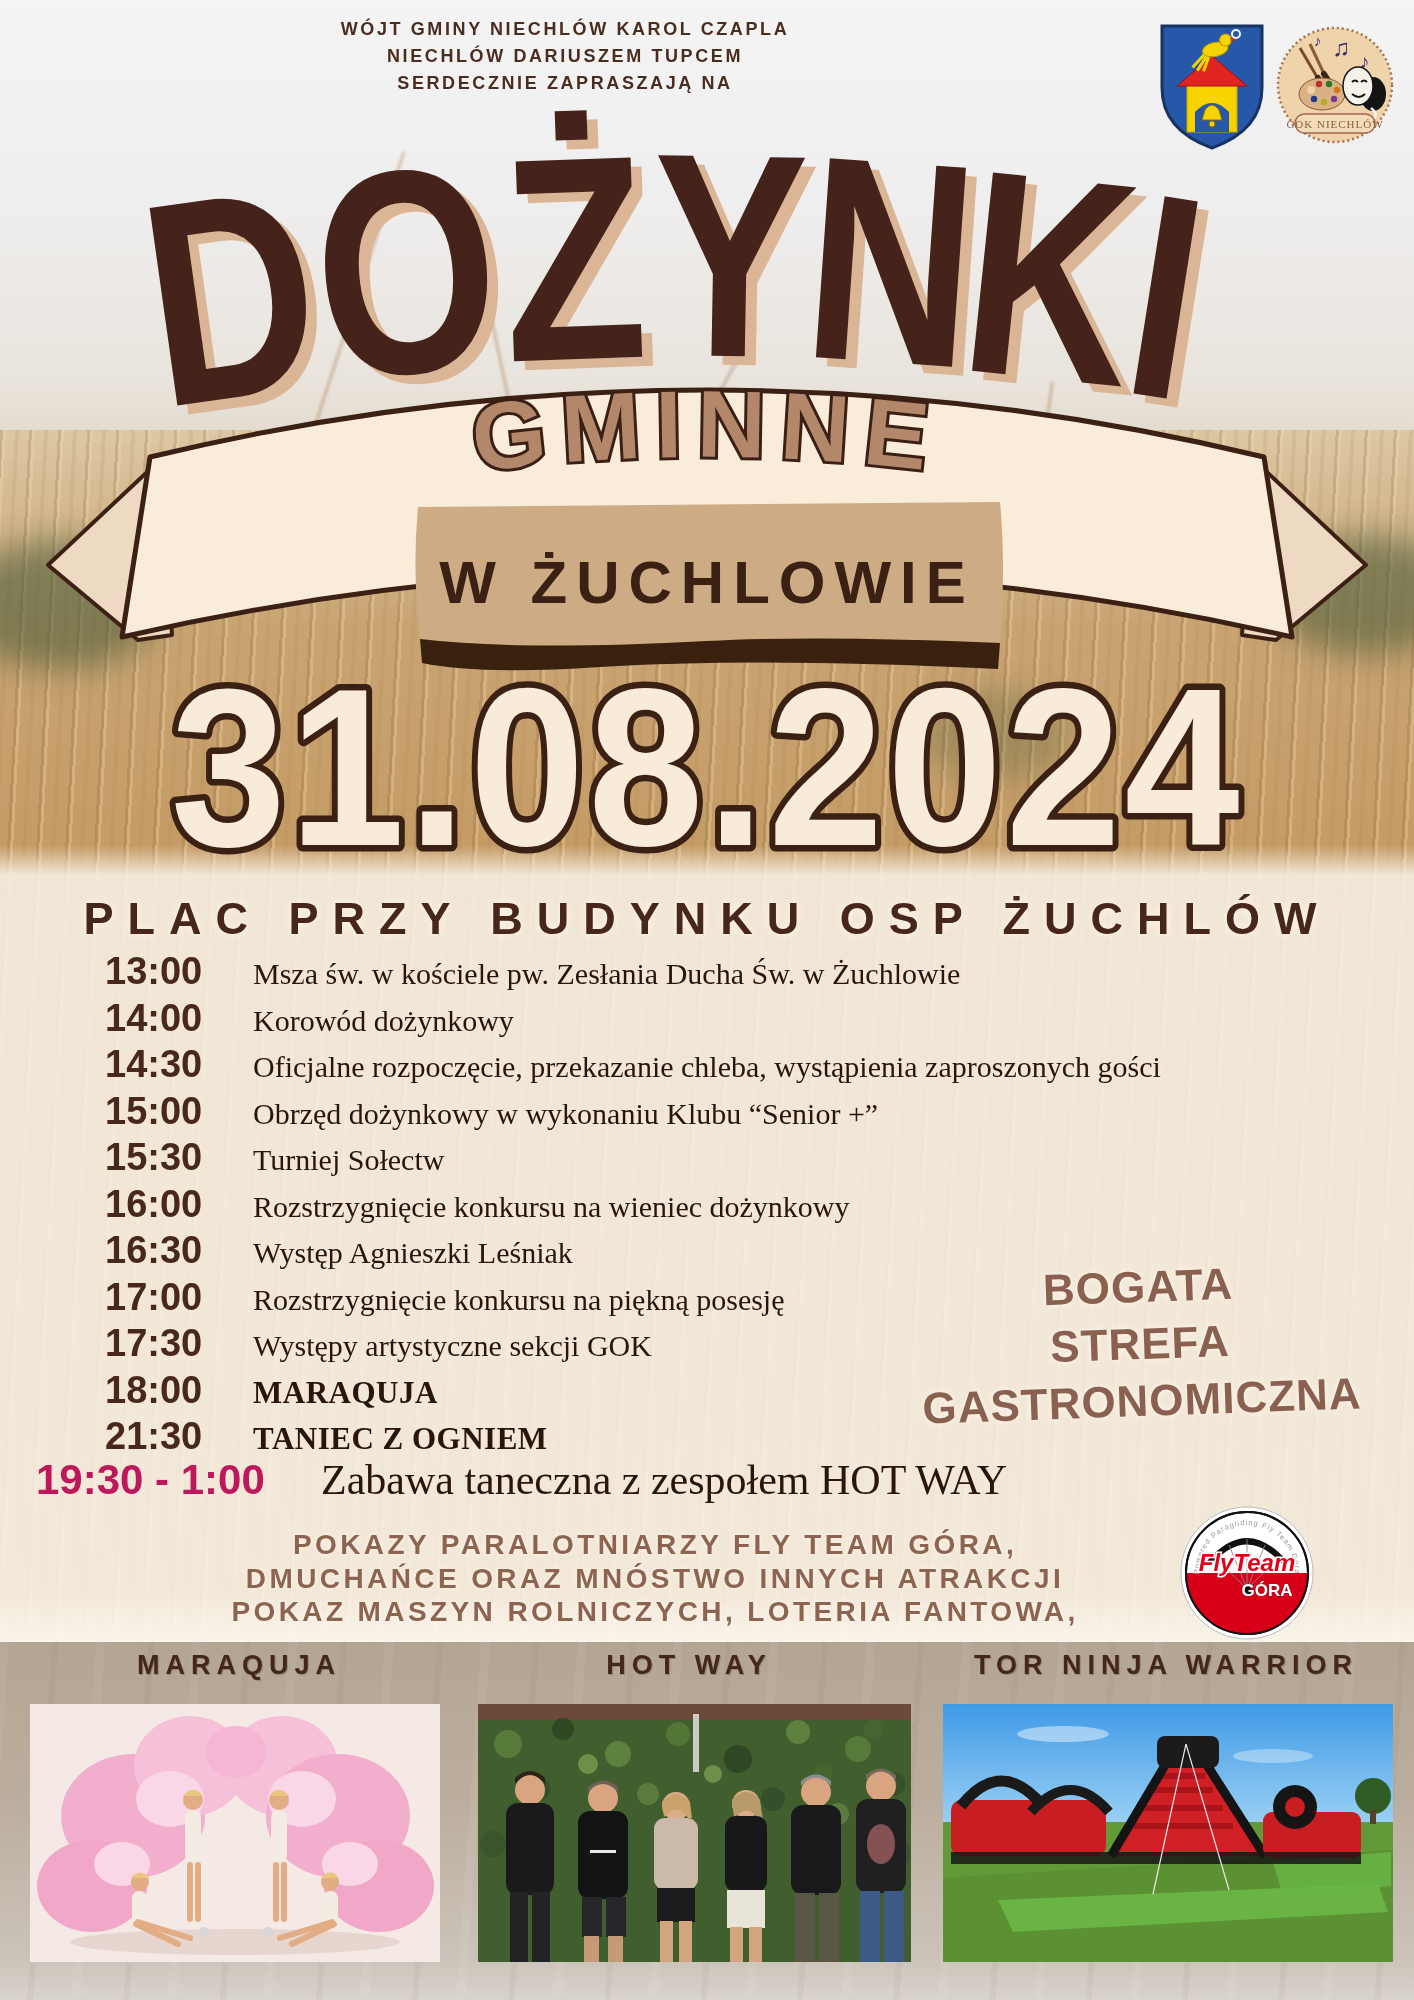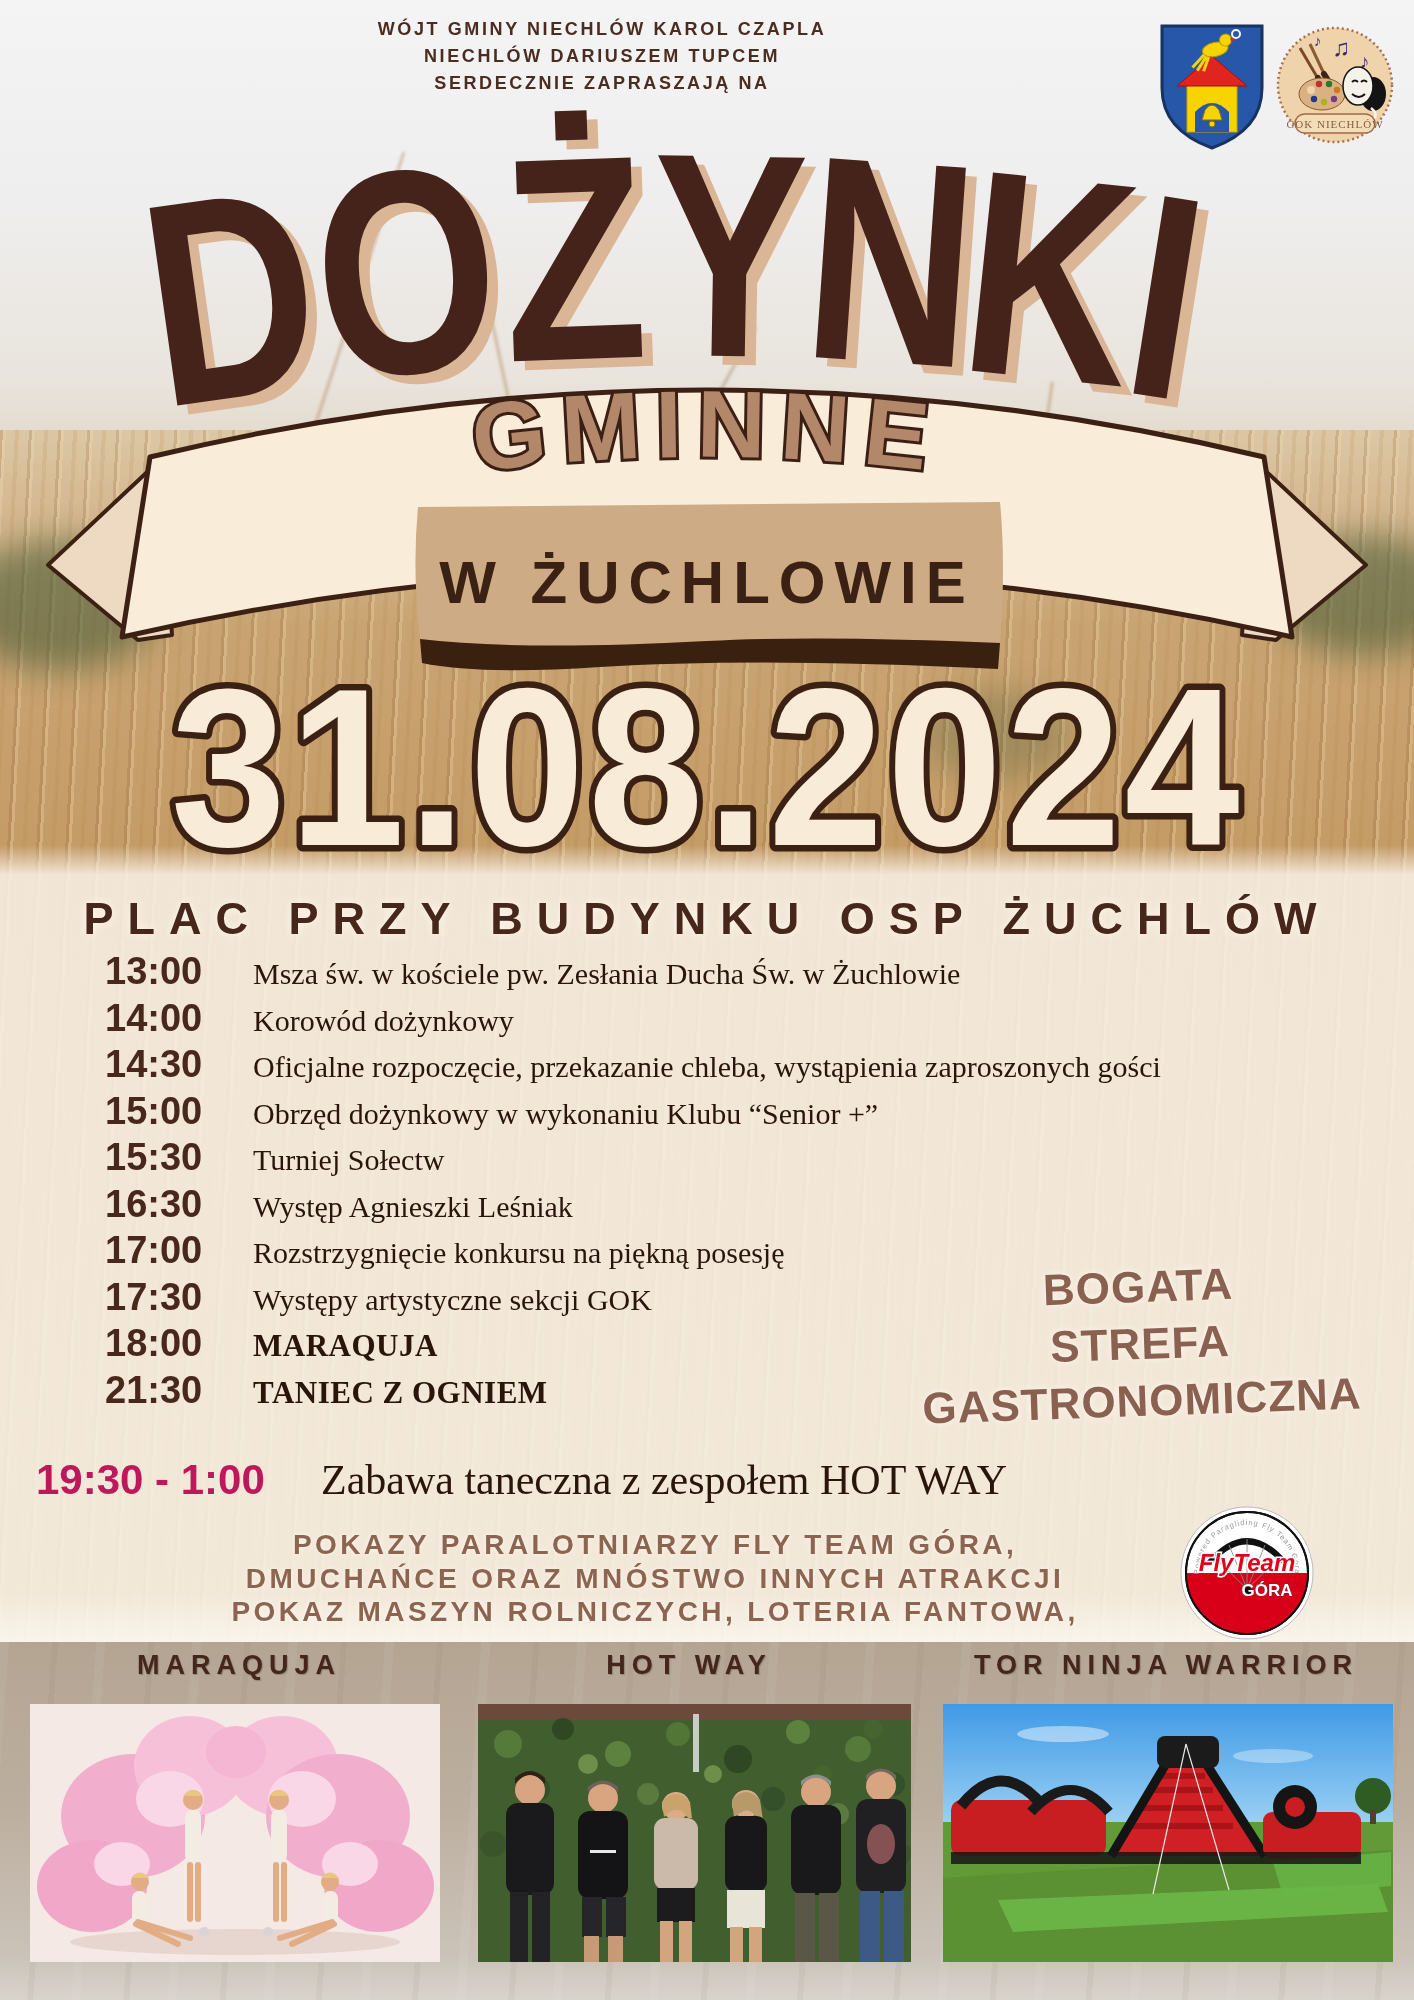--- a/index.html
+++ b/index.html
@@ -20,21 +20,21 @@
   .green-blob{border-radius:50%;filter:blur(16px);background:rgba(66,88,52,.55);}
   .bg-pale{left:0;top:845px;width:1414px;height:797px;
     background:linear-gradient(180deg,rgba(248,241,230,0) 0,rgba(248,241,230,.88) 30px,rgba(248,241,230,.88) 94%,rgba(252,248,241,.95) 100%);}
   .bg-bottom{left:0;top:1642px;width:1414px;height:358px;
     background:linear-gradient(180deg,#b4a593 0%,#bcae9e 45%,#cbc3b9 88%,#d8d3cc 100%);}
   .bg-bottom::after{content:"";position:absolute;inset:0;opacity:.5;
     background:repeating-linear-gradient(94deg,rgba(255,255,255,.12) 0 9px,rgba(0,0,0,0) 9px 52px,rgba(90,70,50,.10) 52px 58px,rgba(0,0,0,0) 58px 96px);}
 
   
   .invite{left:0;top:16px;width:1130px;text-align:center;color:#4b2d20;
-    font-weight:bold;font-size:18px;letter-spacing:2.6px;line-height:27px;margin-left:37px;}
+    font-weight:bold;font-size:18px;letter-spacing:2.6px;line-height:27px;}
 
   
   .venue{left:0;top:893px;width:1414px;text-align:center;font-weight:bold;font-size:45px;
     letter-spacing:14px;color:#47271a;white-space:nowrap;text-shadow:0 0 8px rgba(255,249,238,.95);}
 
   
   .sched{left:105px;top:948px;}
   .srow{height:46.5px;line-height:46.5px;white-space:nowrap;}
   .stime{display:inline-block;width:148px;font-weight:bold;font-size:38px;color:#48281a;}
   .sdesc{font-family:"Liberation Serif",serif;font-size:30px;color:#2a150c;}
@@ -173,20 +173,21 @@
   </svg>
 
   <div class="abs venue">PLAC PRZY BUDYNKU OSP ŻUCHLÓW</div>
 
   <div class="abs sched">
     <div class="srow"><span class="stime">13:00</span><span class="sdesc">Msza św. w kościele pw. Zesłania Ducha Św. w Żuchlowie</span></div>
     <div class="srow"><span class="stime">14:00</span><span class="sdesc">Korowód dożynkowy</span></div>
     <div class="srow"><span class="stime">14:30</span><span class="sdesc">Oficjalne rozpoczęcie, przekazanie chleba, wystąpienia zaproszonych gości</span></div>
     <div class="srow"><span class="stime">15:00</span><span class="sdesc">Obrzęd dożynkowy w wykonaniu Klubu “Senior +”</span></div>
     <div class="srow"><span class="stime">15:30</span><span class="sdesc">Turniej Sołectw</span></div>
+    <div class="srow"><span class="stime">16:00</span><span class="sdesc">Rozstrzygnięcie konkursu na wieniec dożynkowy</span></div>
     <div class="srow"><span class="stime">16:30</span><span class="sdesc">Występ Agnieszki Leśniak</span></div>
     <div class="srow"><span class="stime">17:00</span><span class="sdesc">Rozstrzygnięcie konkursu na piękną posesję</span></div>
     <div class="srow"><span class="stime">17:30</span><span class="sdesc">Występy artystyczne sekcji GOK</span></div>
     <div class="srow caps"><span class="stime">18:00</span><span class="sdesc">MARAQUJA</span></div>
     <div class="srow caps"><span class="stime">21:30</span><span class="sdesc">TANIEC Z OGNIEM</span></div>
   </div>
 
   <div class="abs late">
     <span class="ltime">19:30 - 1:00</span><span class="ldesc">Zabawa taneczna z zespołem HOT WAY</span>
   </div>

